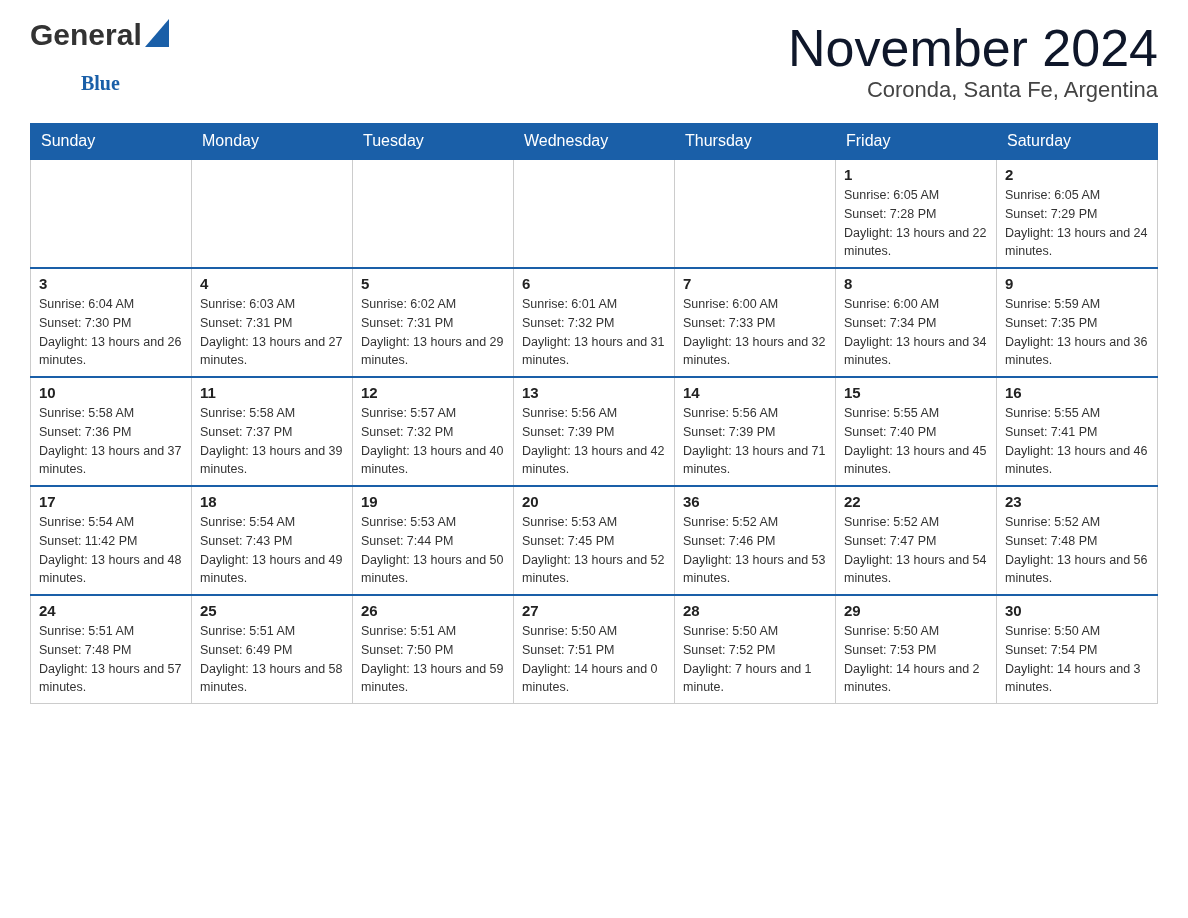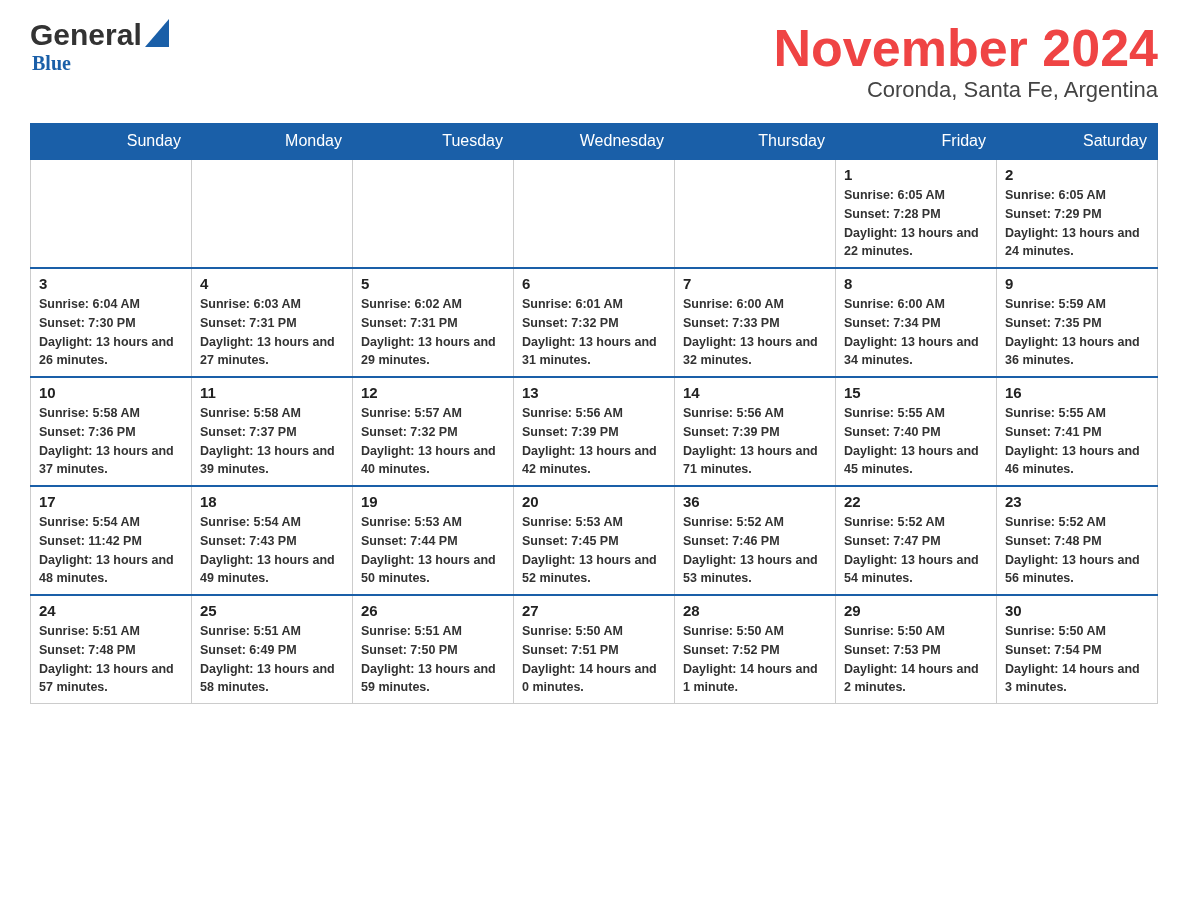--- a/index.html
+++ b/index.html
@@ -12,47 +12,48 @@
     }
     .header {
       display: flex;
       justify-content: space-between;
       align-items: flex-start;
       margin-bottom: 20px;
     }
     .logo {
       display: flex;
       flex-direction: column;
-      align-items: flex-start;
+      align-items: center;
+      gap: 20px;
     }
     .title-area {
       text-align: right;
     }
     .month-title {
       font-size: 52px;
-      font-weight: bold;
-      color: #ef4444;
+      font-weight: normal;
+      color: #0f172a;
       line-height: 1.1;
     }
     .location-title {
       font-size: 22px;
       color: #444;
     }
     .calendar {
       width: 100%;
       border-collapse: collapse;
       border: 1px solid #aaa;
     }
     .calendar th {
       background-color: #1a5fa8;
       color: #fff;
       font-size: 16px;
       font-weight: normal;
       padding: 8px 10px;
-      text-align: right;
+      text-align: left;
       border: 1px solid #1a5fa8;
     }
     .calendar td {
       vertical-align: top;
       padding: 6px 8px;
       border: 1px solid #ccc;
       width: 14.28%;
       font-size: 13px;
       color: #333;
       background: #fff;
@@ -64,21 +65,20 @@
     .day-num {
       font-size: 15px;
       font-weight: bold;
       color: #222;
       margin-bottom: 3px;
     }
     .day-info {
       font-size: 12.5px;
       line-height: 1.5;
       color: #333;
-      font-weight: bold;
     }
     .empty-cell {
       background: #f9f9f9;
     }
   </style>
 </head>
 <body>
 
 <div class="header">
   <div class="logo">
@@ -339,21 +339,21 @@
             <div>Sunrise: 5:50 AM</div>
             <div>Sunset: 7:51 PM</div>
             <div>Daylight: 14 hours and 0 minutes.</div>
           </div>
         </td>
         <td>
           <div class="day-num">28</div>
           <div class="day-info">
             <div>Sunrise: 5:50 AM</div>
             <div>Sunset: 7:52 PM</div>
-            <div>Daylight: 14 hours and 1 minute.</div>
+            <div>Daylight: 7 hours and 1 minute.</div>
           </div>
         </td>
         <td>
           <div class="day-num">29</div>
           <div class="day-info">
             <div>Sunrise: 5:50 AM</div>
             <div>Sunset: 7:53 PM</div>
             <div>Daylight: 14 hours and 2 minutes.</div>
           </div>
         </td>

